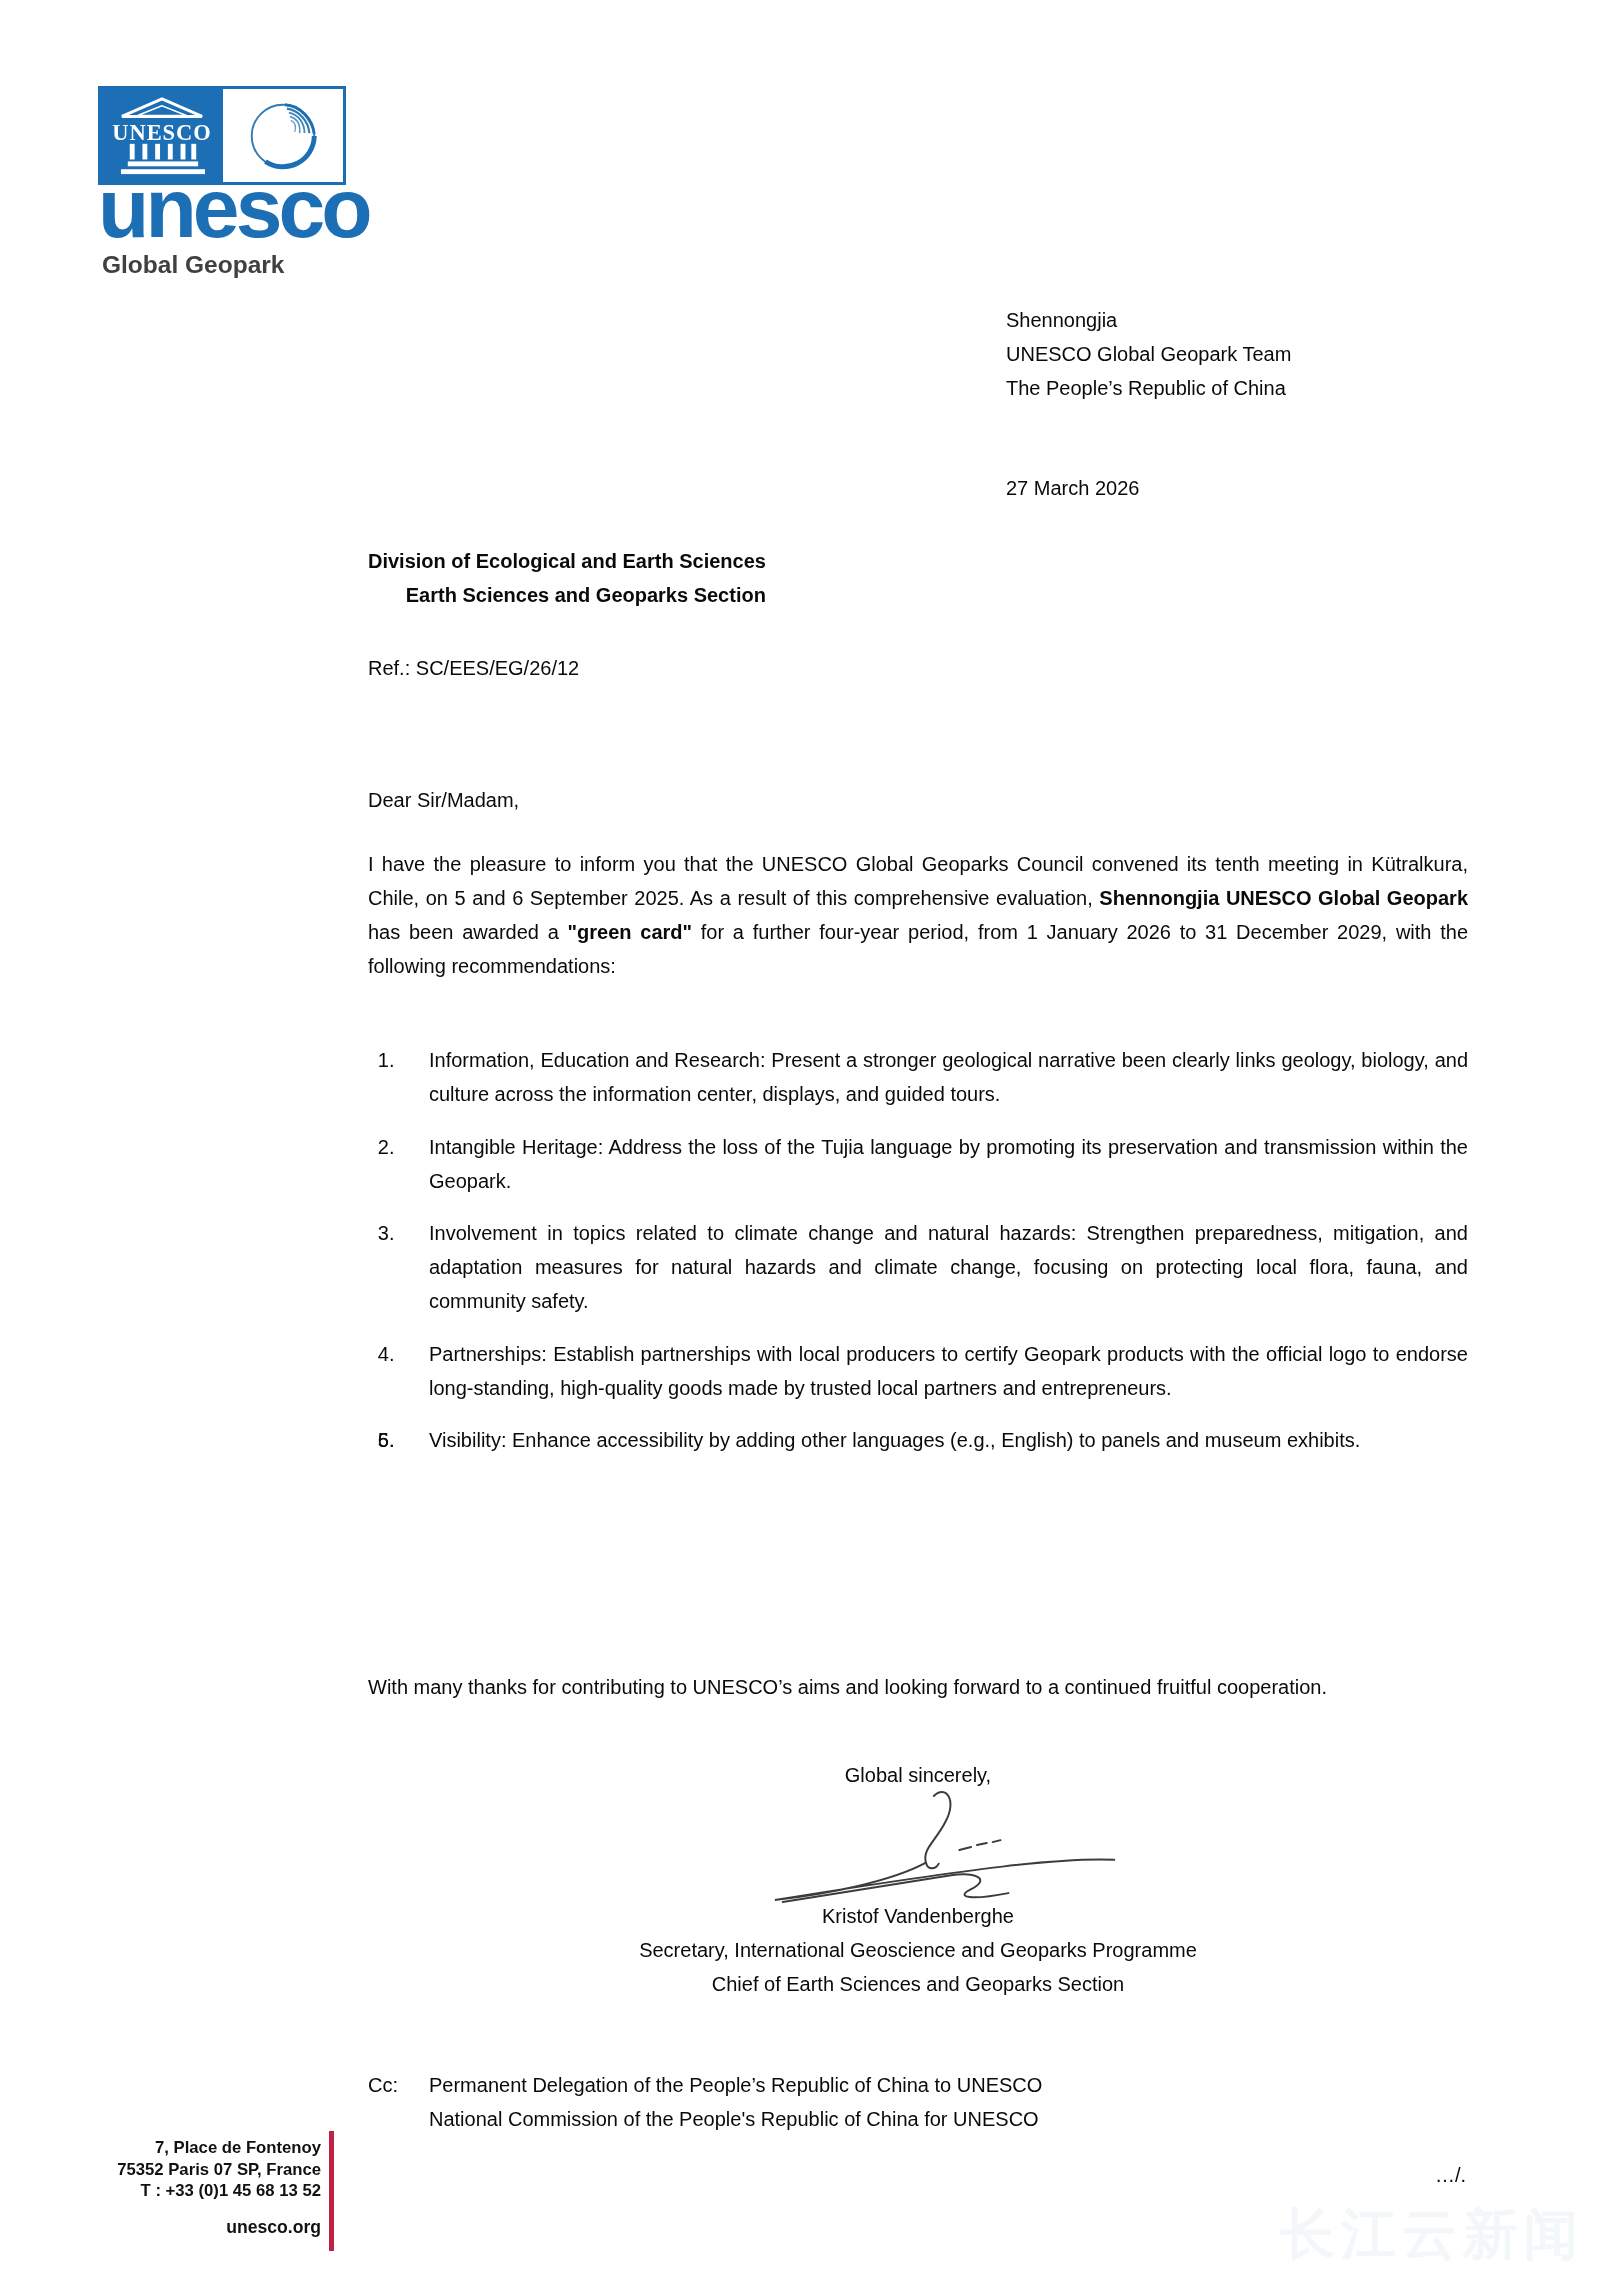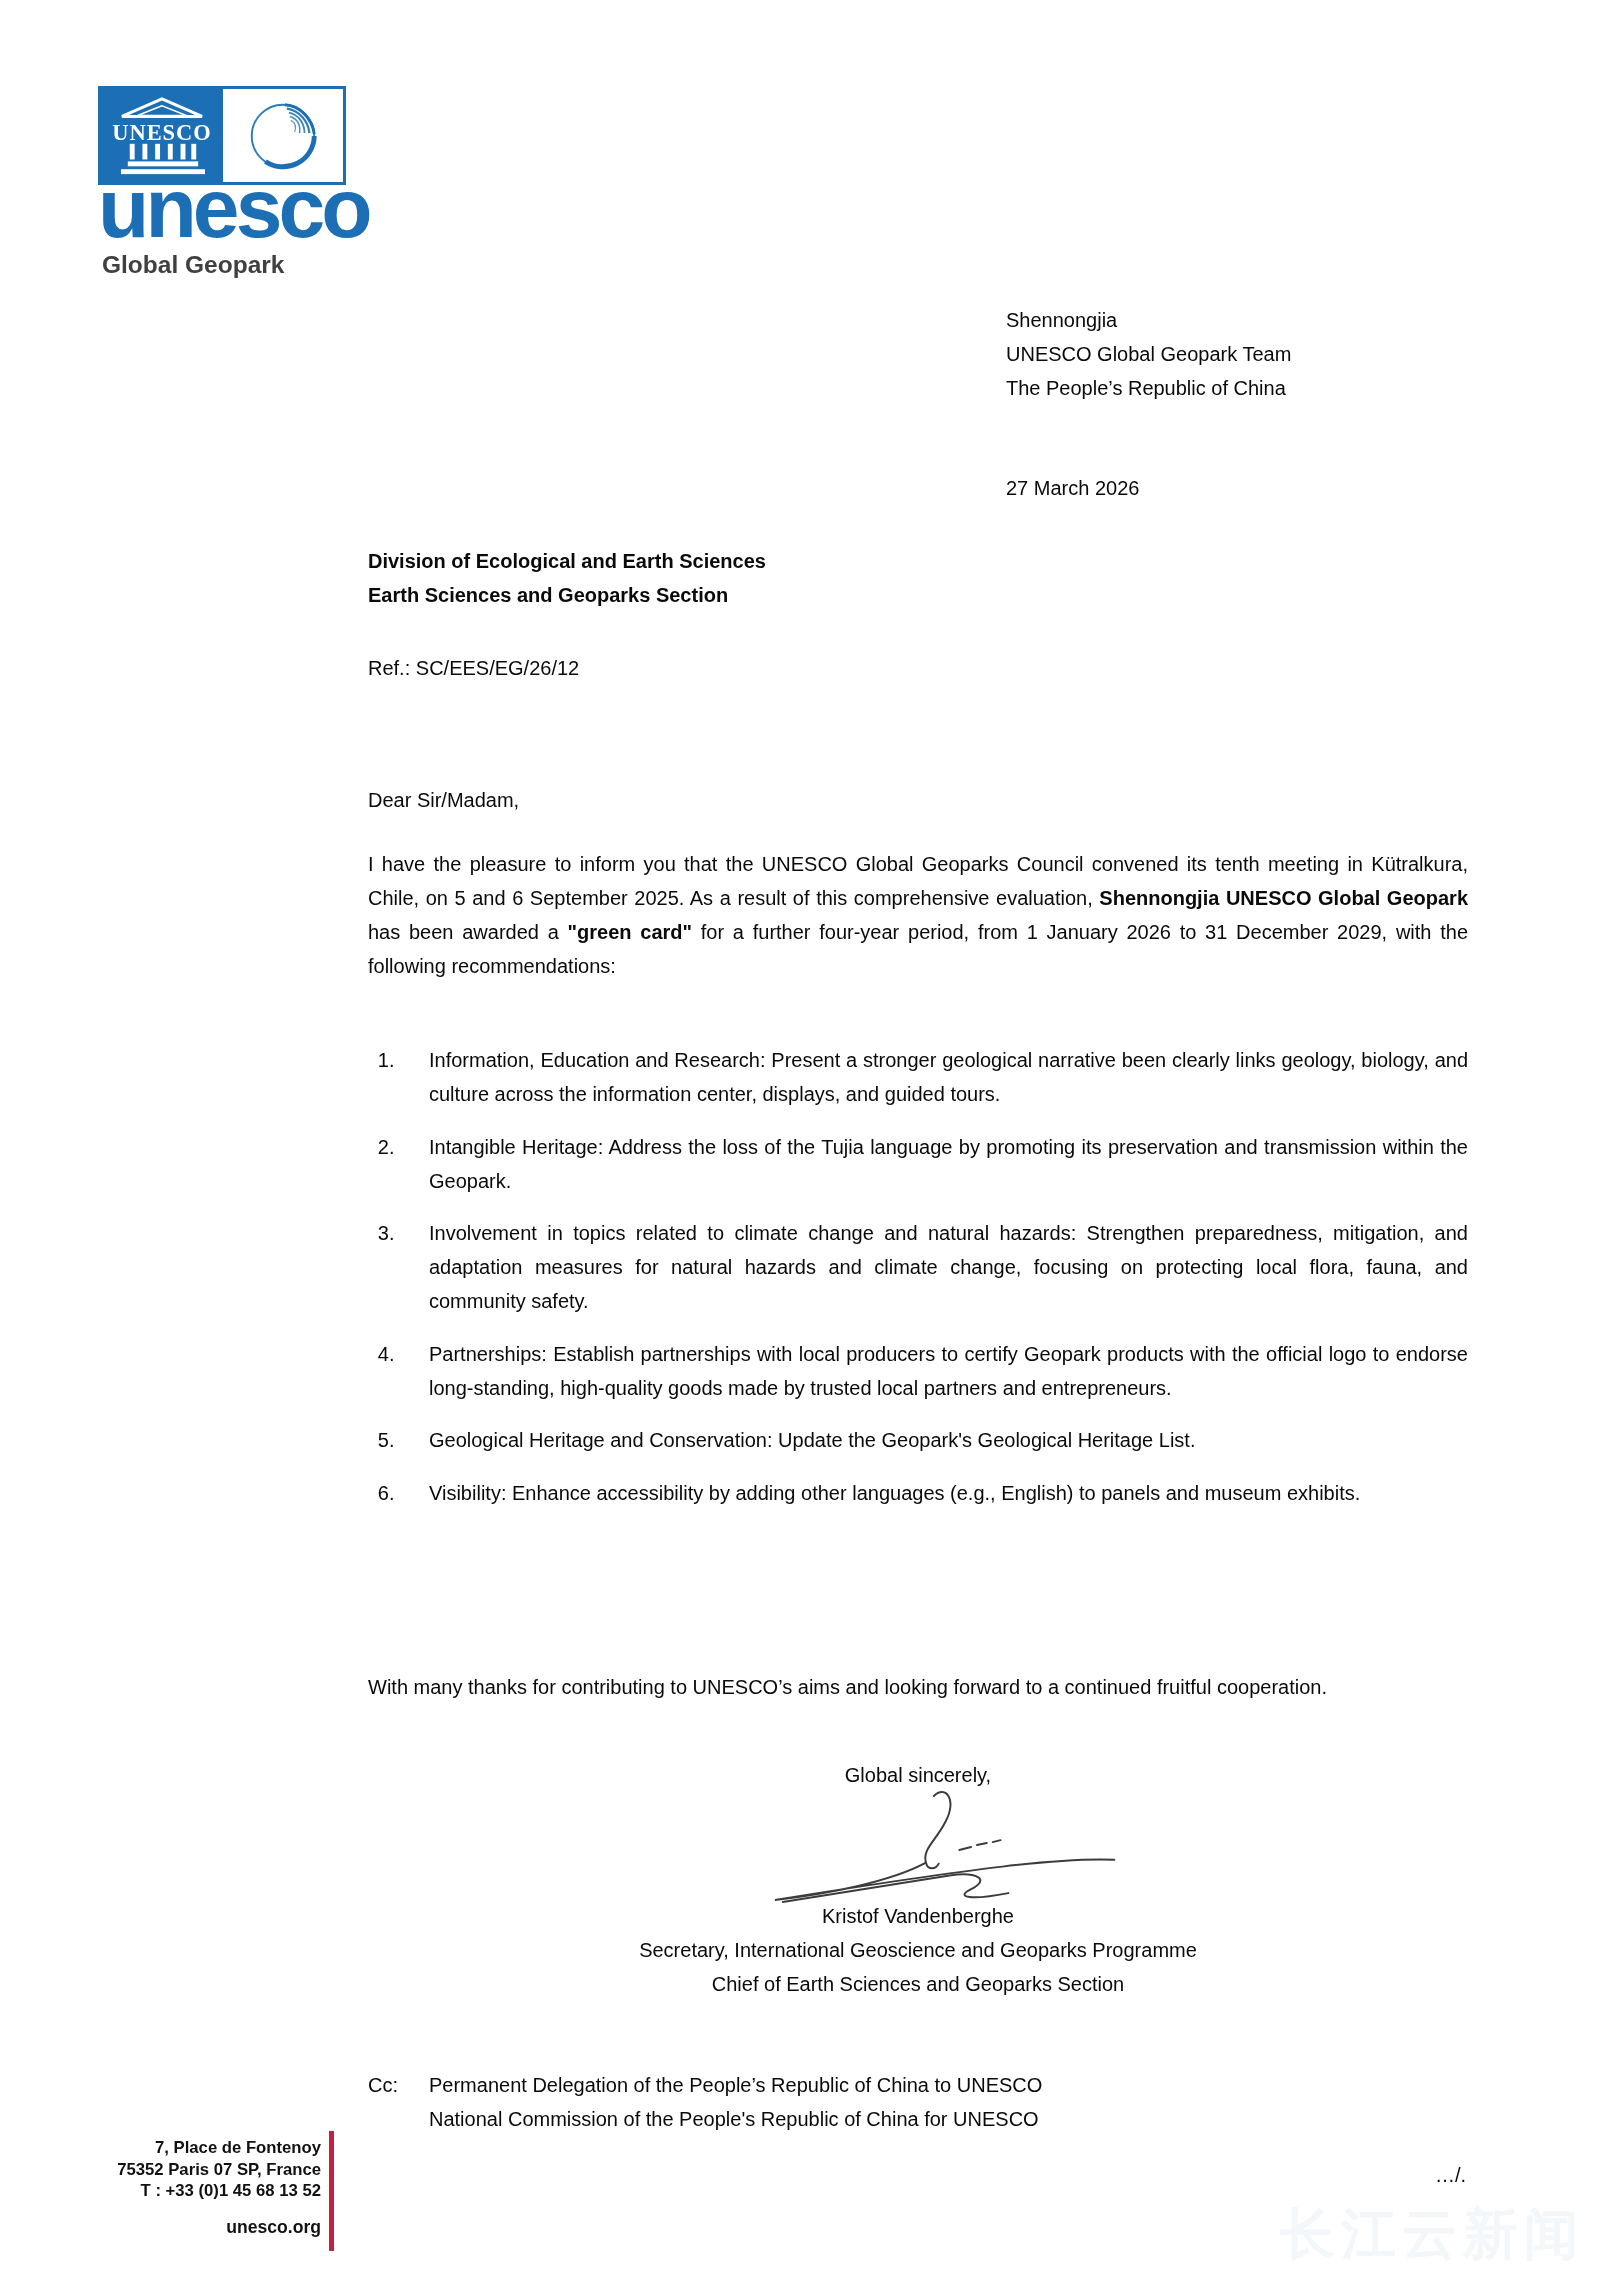--- a/index.html
+++ b/index.html
@@ -7,21 +7,21 @@
     position:relative;
     width:1621px;height:2293px;
     background:#ffffff;
     font-family:"Liberation Sans", sans-serif;
     color:#0a0a0a;
     overflow:hidden;
     border-radius:14px;
   }
   .abs{position:absolute;}
   .body-text{font-size:20px;line-height:34px;}
-  .bold{font-weight:bold;}
+  .bold{font-weight:bold;text-align:right;}
   .justify{text-align:justify;}
   .center{text-align:center;}
 
   
   .logo-box{
     left:98px;top:86px;width:248px;height:99px;
     border:3.9px solid #1d6fb5;
     display:flex;box-sizing:border-box;background:#ffffff;
   }
   .logo-left{width:122px;height:100%;background:#1d6fb5;display:flex;align-items:center;justify-content:center;}
@@ -133,21 +133,20 @@
     <div class="rec-item justify">
       <span class="rec-num">3.</span>
       <span>Involvement in topics related to climate change and natural hazards: Strengthen preparedness, mitigation, and adaptation measures for natural hazards and climate change, focusing on protecting local flora, fauna, and community safety.</span>
     </div>
     <div class="rec-item justify">
       <span class="rec-num">4.</span>
       <span>Partnerships: Establish partnerships with local producers to certify Geopark products with the official logo to endorse long-standing, high-quality goods made by trusted local partners and entrepreneurs.</span>
     </div>
     <div class="rec-item justify">
       <span class="rec-num">5.</span>
-      <span>Geological Heritage and Conservation: Update the Geopark's Geological Heritage List.</span>
     </div>
     <div class="rec-item justify">
       <span class="rec-num">6.</span>
       <span>Visibility: Enhance accessibility by adding other languages (e.g., English) to panels and museum exhibits.</span>
     </div>
   </div>
 
   <p class="abs closing body-text justify" style="margin:0">With many thanks for contributing to UNESCO’s aims and looking forward to a continued fruitful cooperation.</p>
   <div class="abs valediction body-text center">Global sincerely,</div>
 

